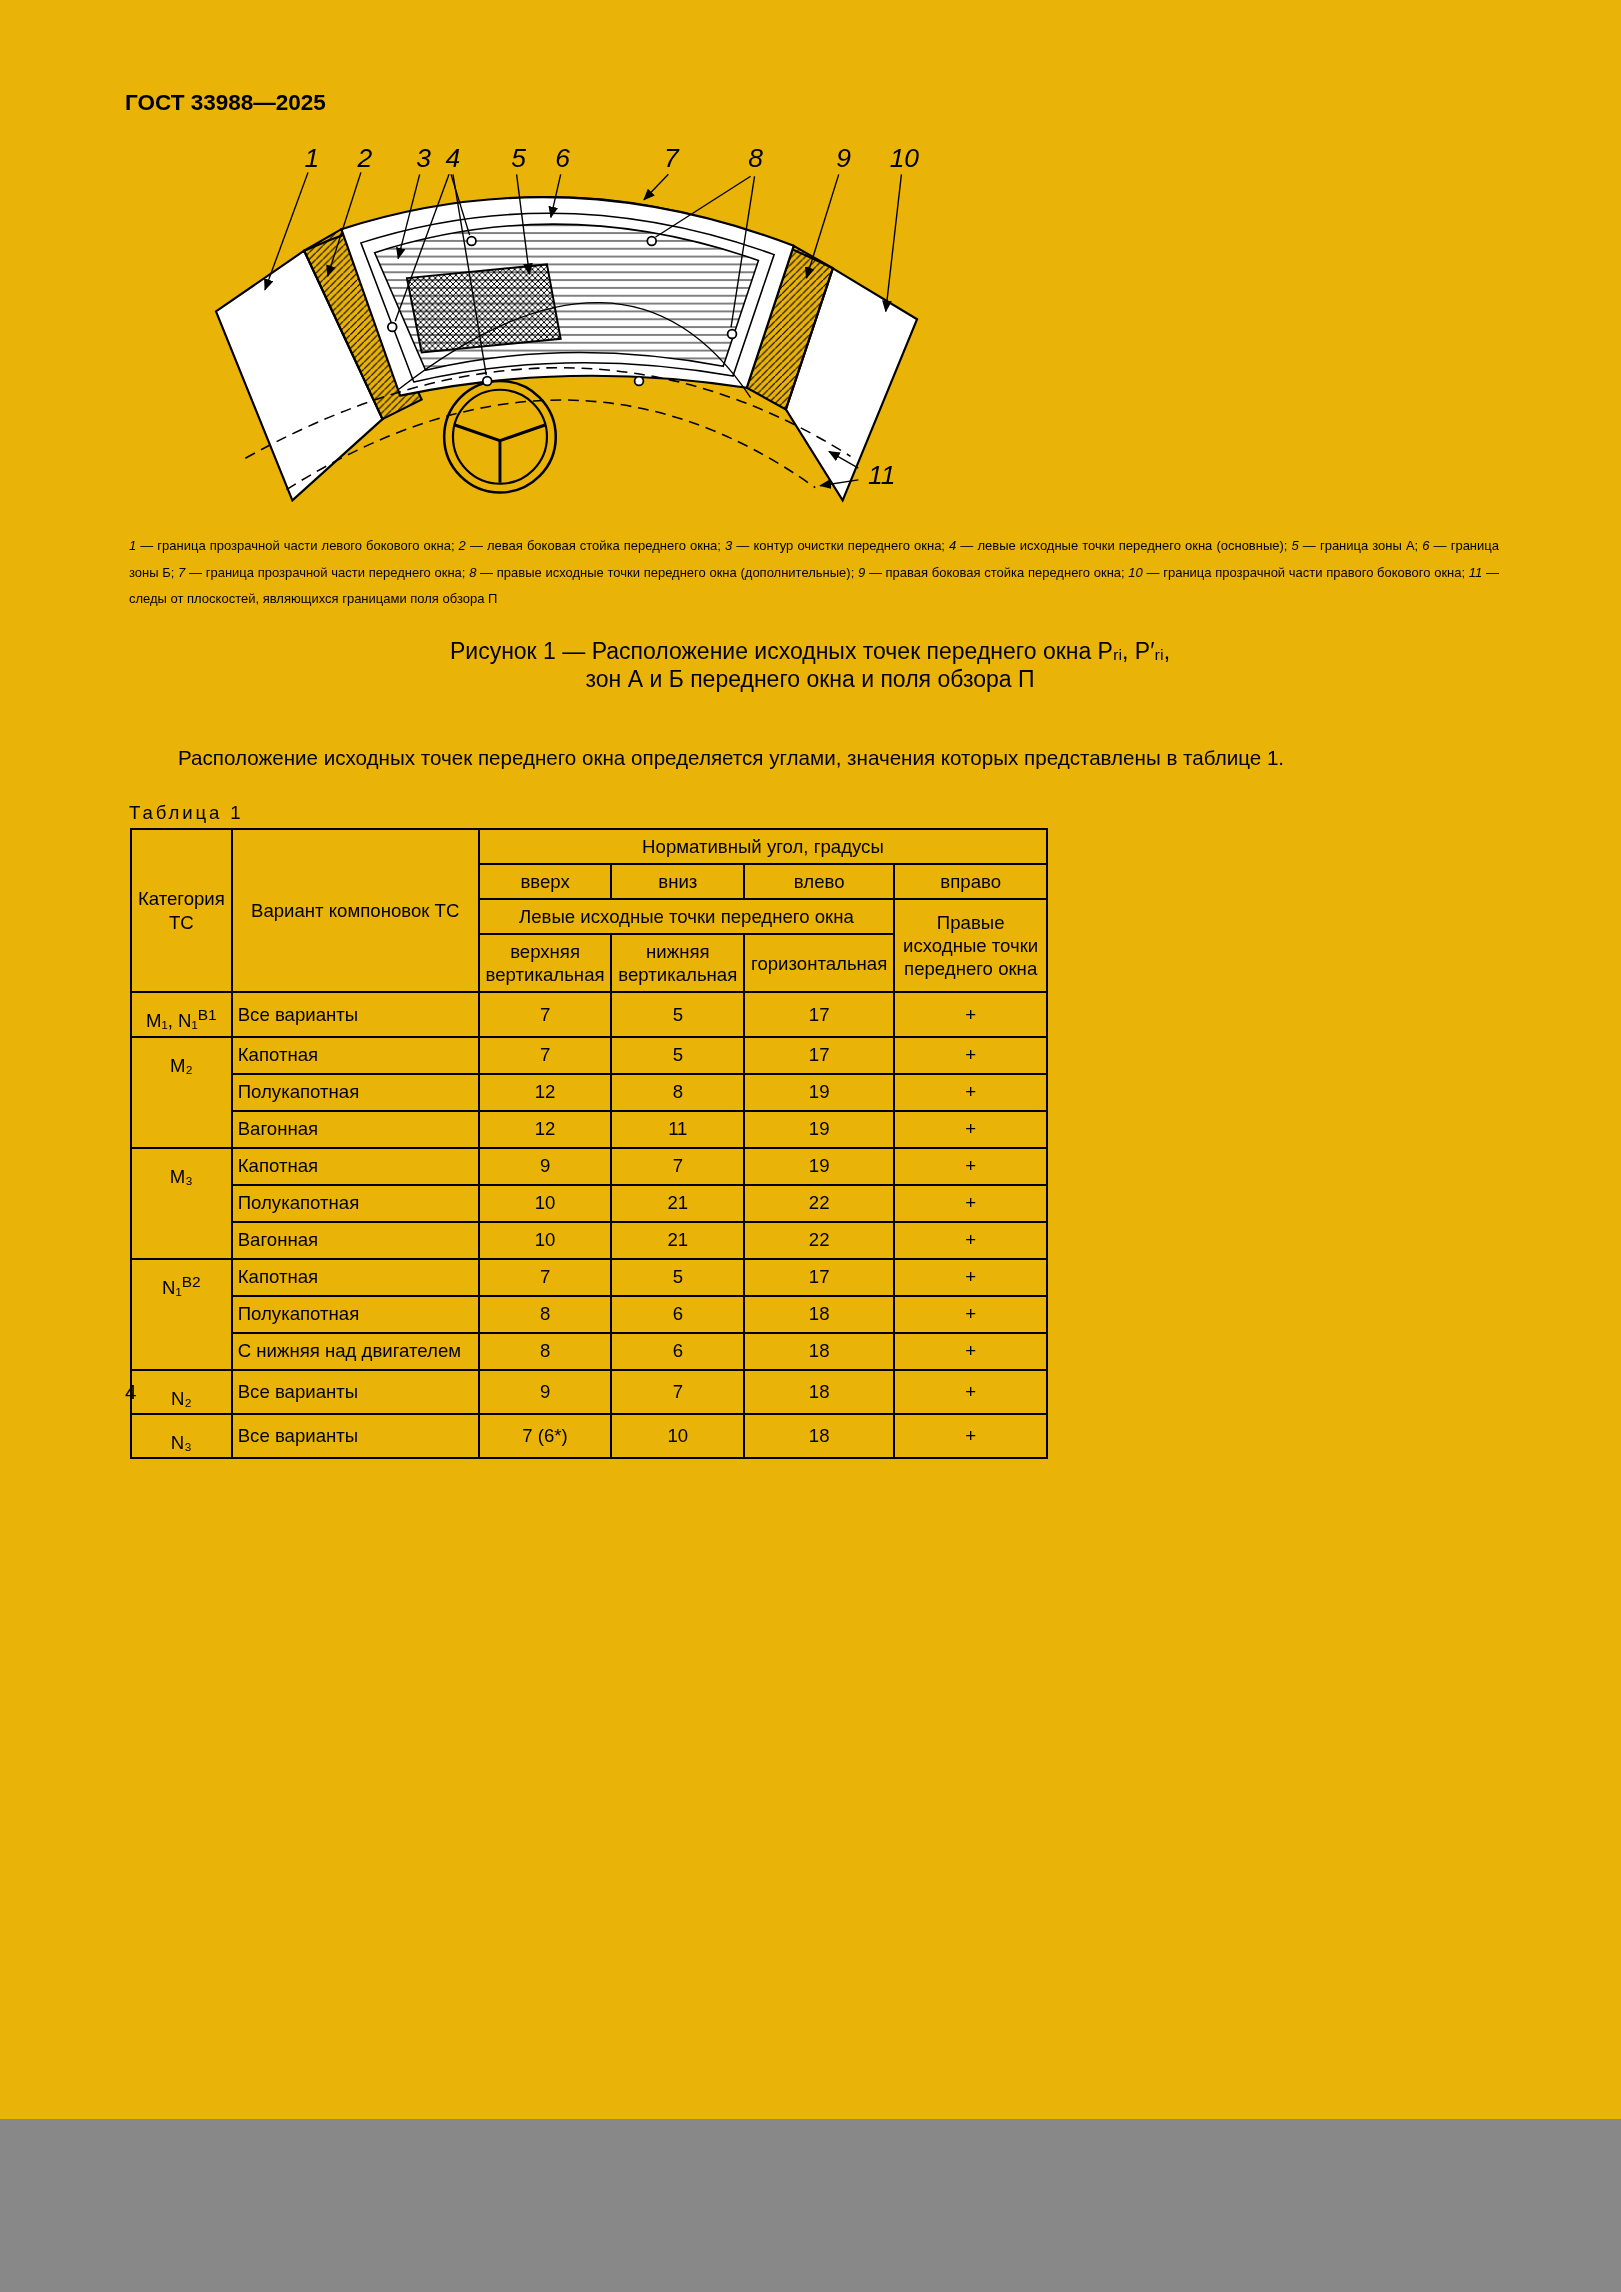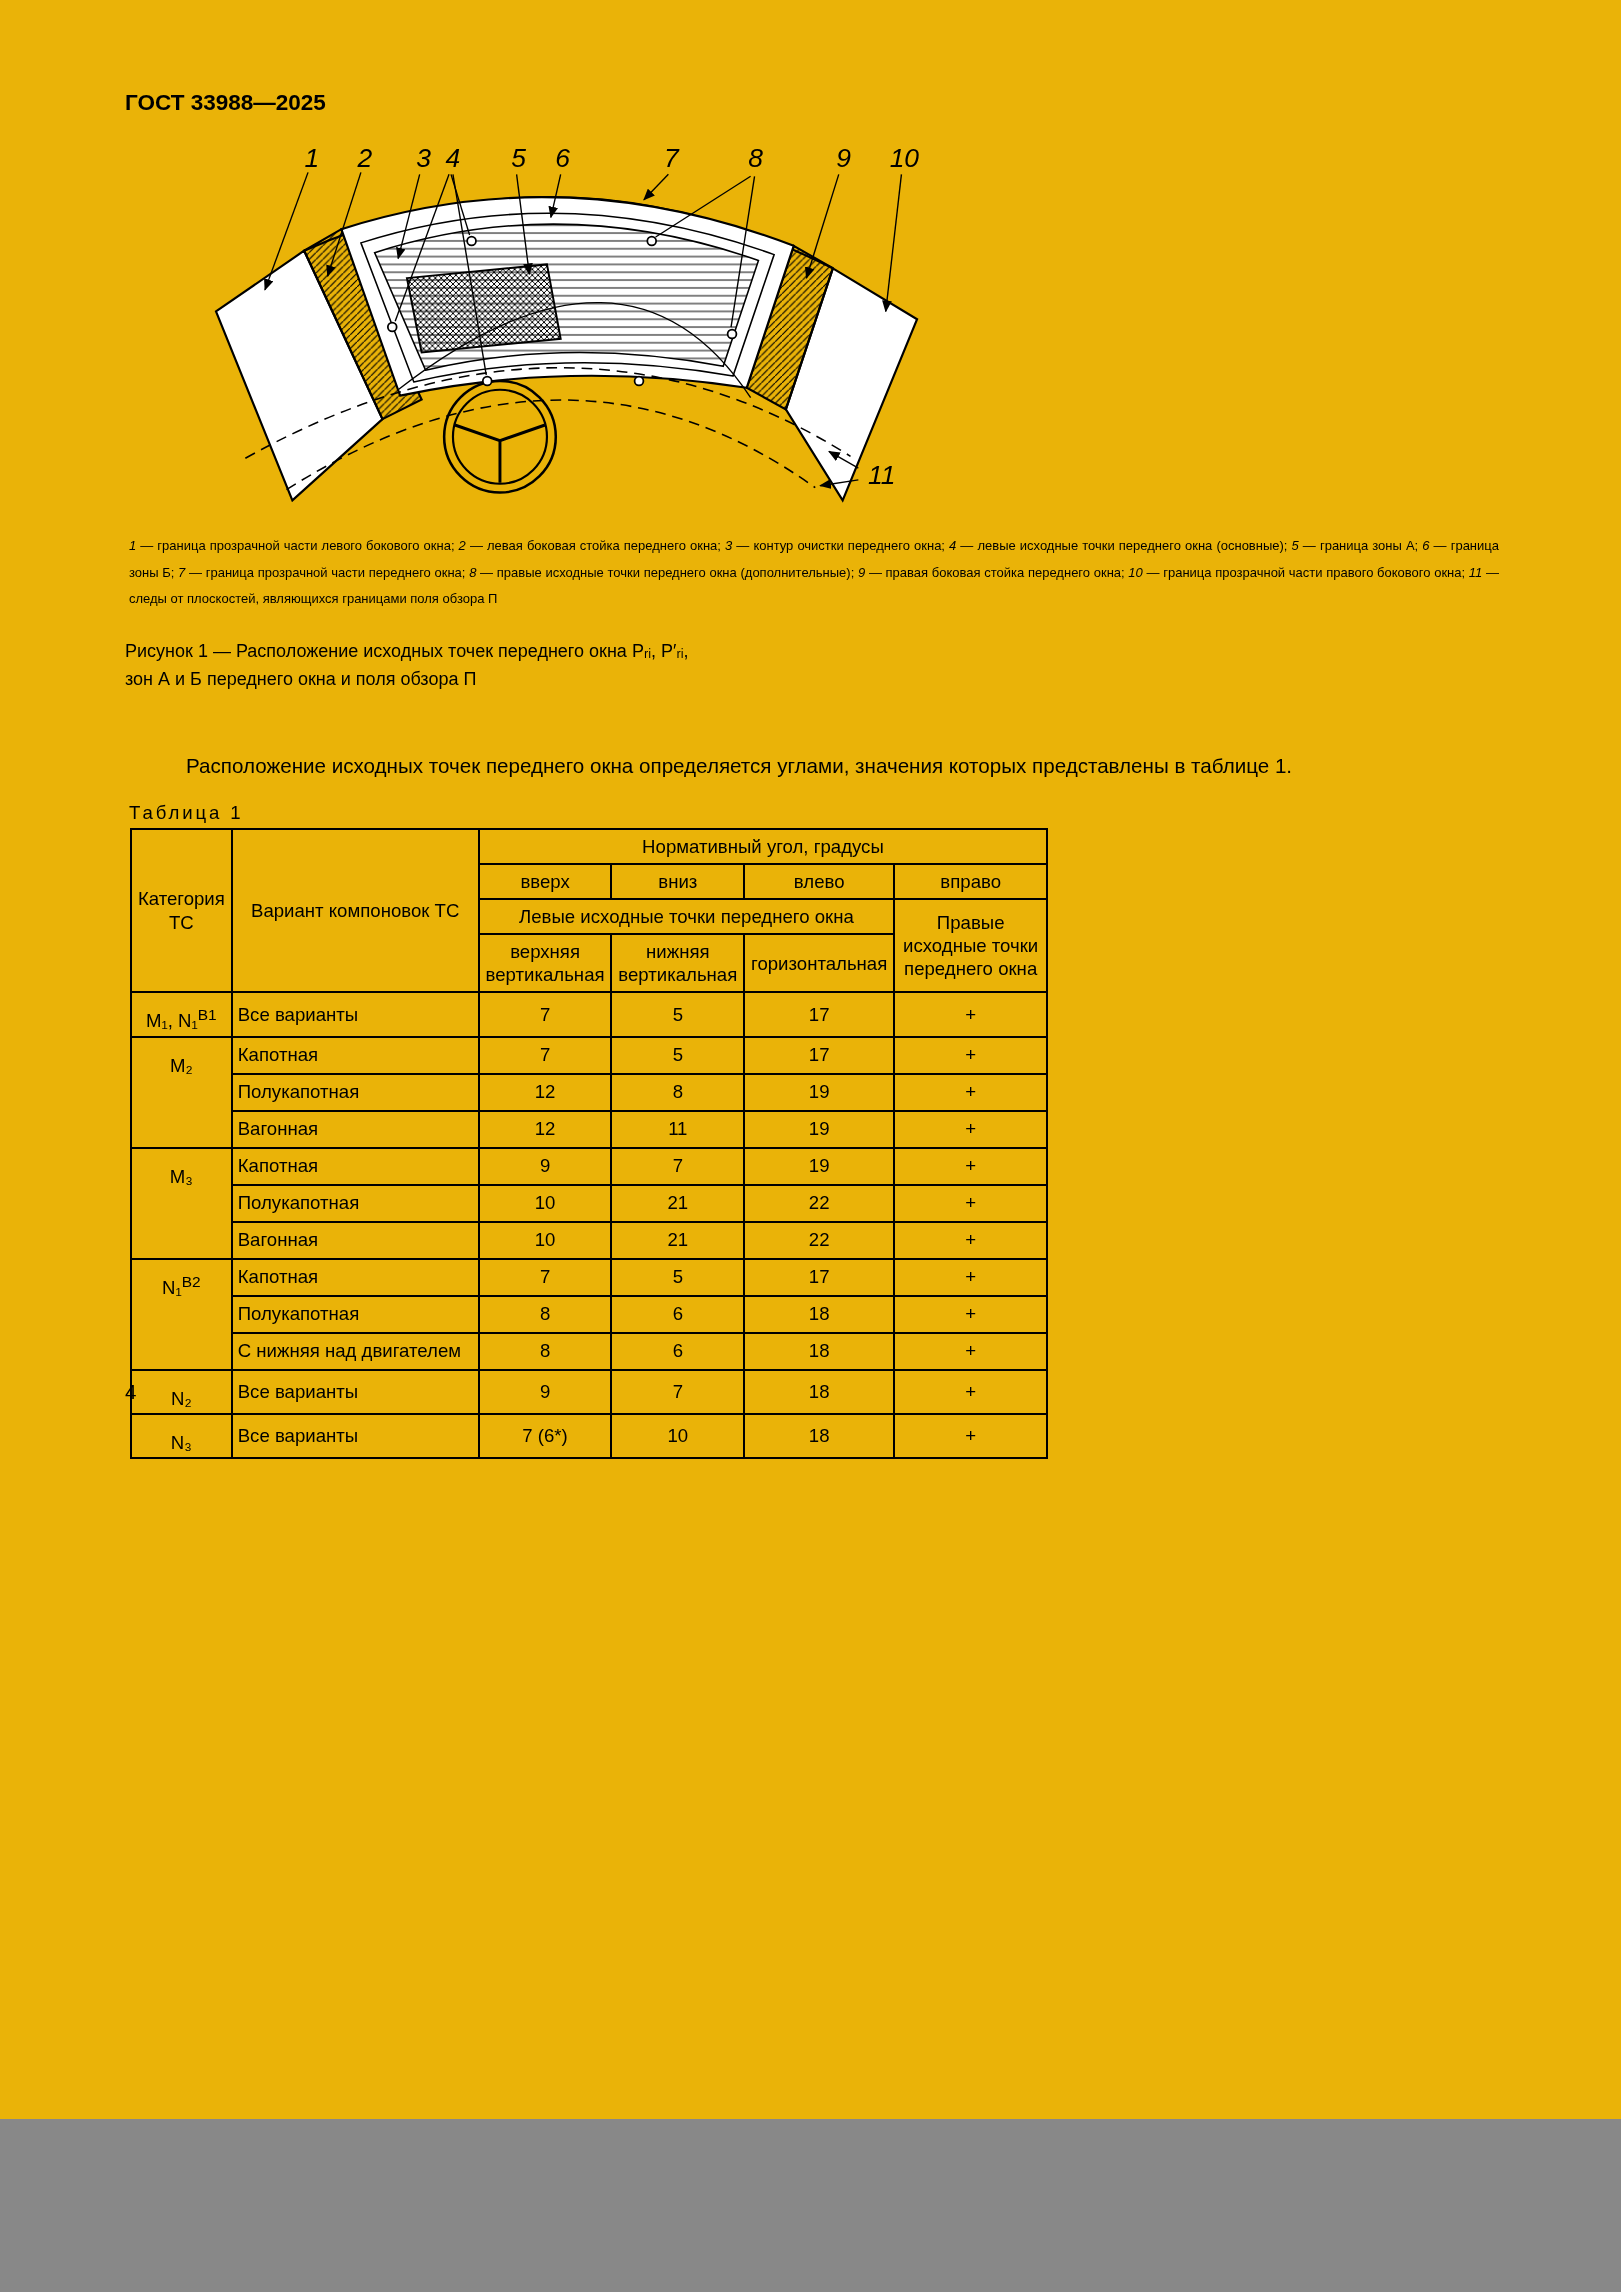--- a/index.html
+++ b/index.html
@@ -5,25 +5,25 @@
   html,body{margin:0;padding:0;background:#888;}
   .page{position:relative;width:1621px;height:2119px;background:#eab308;
         font-family:"Liberation Sans",sans-serif;color:#000;overflow:hidden;}
   .doc-code{position:absolute;left:125px;top:90px;font-size:22.5px;font-weight:bold;}
   .figure-area{position:absolute;left:206px;top:143px;width:725px;height:376px;}
   .figure-area svg{display:block;}
   .callout-num{font-family:"Liberation Sans",sans-serif;font-style:italic;font-size:27px;}
   .legend{position:absolute;left:125px;top:529px;width:1370px;margin:4px;
           font-size:13px;line-height:26.5px;text-align:justify;}
   .legend .num{font-style:italic;}
-  .caption{position:absolute;left:125px;top:637px;width:1370px;
-           font-size:18px;line-height:28px;}
+  .caption{position:absolute;left:125px;top:637px;width:1370px;text-align:center;
+           font-size:23px;line-height:28px;}
   .heading{position:absolute;left:125px;top:706px;width:1370px;margin:0;
            font-size:20.6px;font-weight:bold;padding-left:49px;box-sizing:border-box;}
-  .para{position:absolute;left:125px;top:739px;width:1370px;margin:12px;
+  .para{position:absolute;left:125px;top:739px;width:1370px;margin:4px;
         font-size:20.6px;line-height:30px;text-align:justify;text-indent:49px;}
   .table-label{position:absolute;left:129px;top:802px;font-size:18.6px;letter-spacing:2.9px;}
   table.t1{position:absolute;left:130px;top:828px;border-collapse:collapse;
            font-size:18.6px;table-layout:fixed;}
   table.t1 td{border:2px solid #000;padding:2.9px 5.9px;text-align:center;
               vertical-align:middle;line-height:1.25;overflow:hidden;}
   table.t1 thead td{padding:4.9px 5.9px;}
   table.t1 tbody tr{height:37px;}
   table.t1 td.cat{vertical-align:top;padding-top:12px;}
   table.t1 td.variant{text-align:left;padding-left:5px;}

